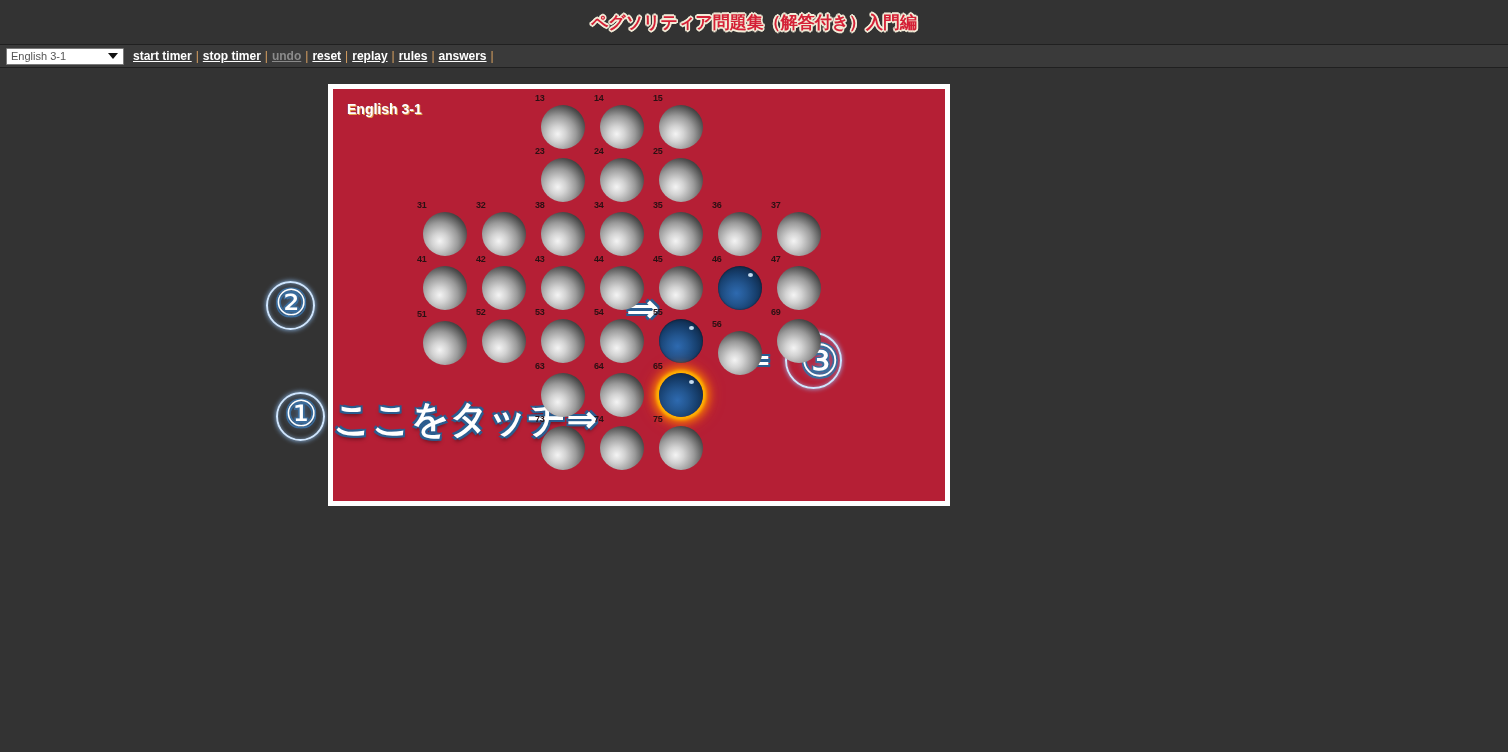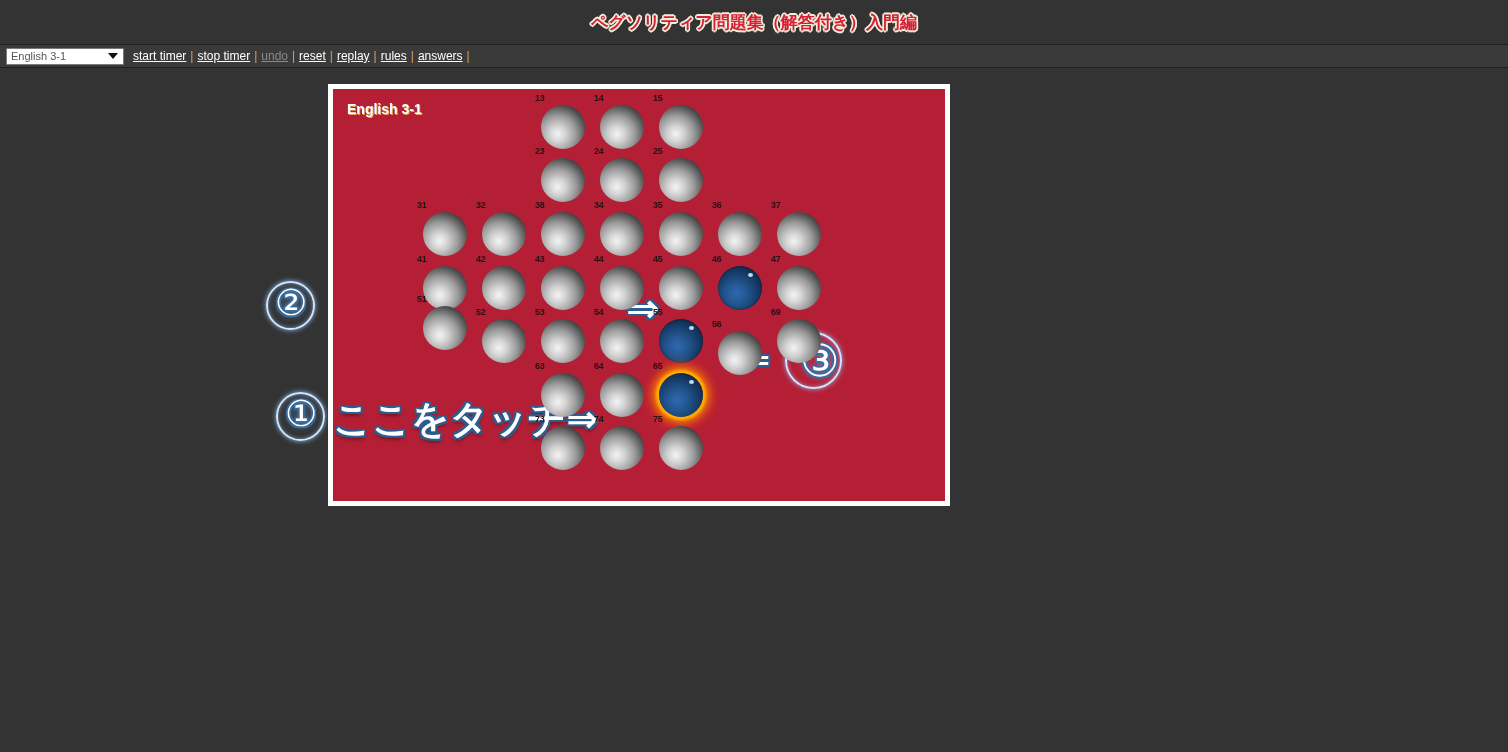--- a/index.html
+++ b/index.html
@@ -52,20 +52,21 @@
     border-left:5px solid transparent;
     border-right:5px solid transparent;
     border-top:6px solid #111;
   }
   .tl-links{margin-left:7px;display:flex;align-items:center;font-size:12px;}
   .tl-links a{
     color:#ffffff;text-decoration:underline;
     font-size:12px;
     margin:0 2px;
     cursor:pointer;
+    font-weight:bold;
   }
   .tl-links a.disabled{color:#8a8a8a;}
   .tl-links .sep{color:#d8a060;margin:0 2px;font-size:12px;}
 
   
   .board-outer{
     position:absolute;left:328px;top:84px;
     width:622px;height:422px;
     background:#ffffff;
     padding:5px;box-sizing:border-box;
@@ -267,21 +268,21 @@
       <div class="cell" style="left: 385px; top: 176.6px;">
         <div class="peg">
           <div class="spec"></div>
         </div>
         <div class="cell-label">46</div>
       </div>
       <div class="cell" style="left: 444px; top: 176.6px;">
         <div class="hole"></div>
         <div class="cell-label">47</div>
       </div>
-      <div class="cell" style="left: 90px; top: 217px;">
+      <div class="cell" style="left: 90px; top: 232px;">
         <div class="hole"></div>
         <div class="cell-label">51</div>
       </div>
       <div class="cell" style="left: 149px; top: 230.2px;">
         <div class="hole"></div>
         <div class="cell-label">52</div>
       </div>
       <div class="cell" style="left: 208px; top: 230.2px;">
         <div class="hole"></div>
         <div class="cell-label">53</div>

